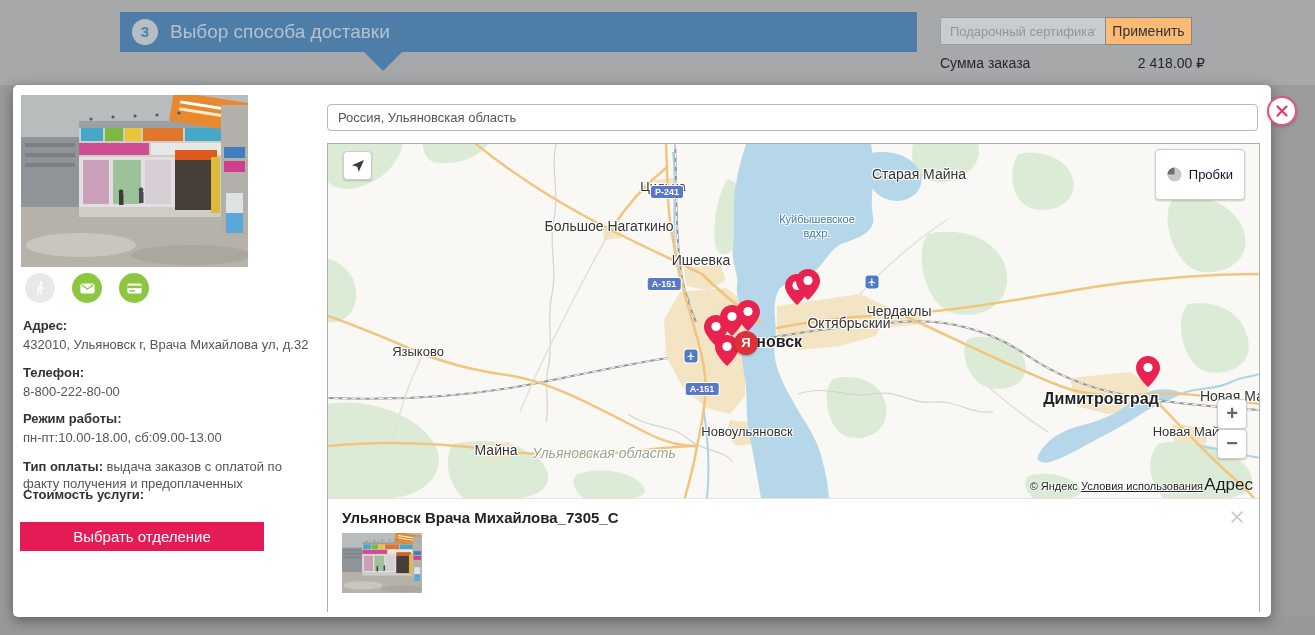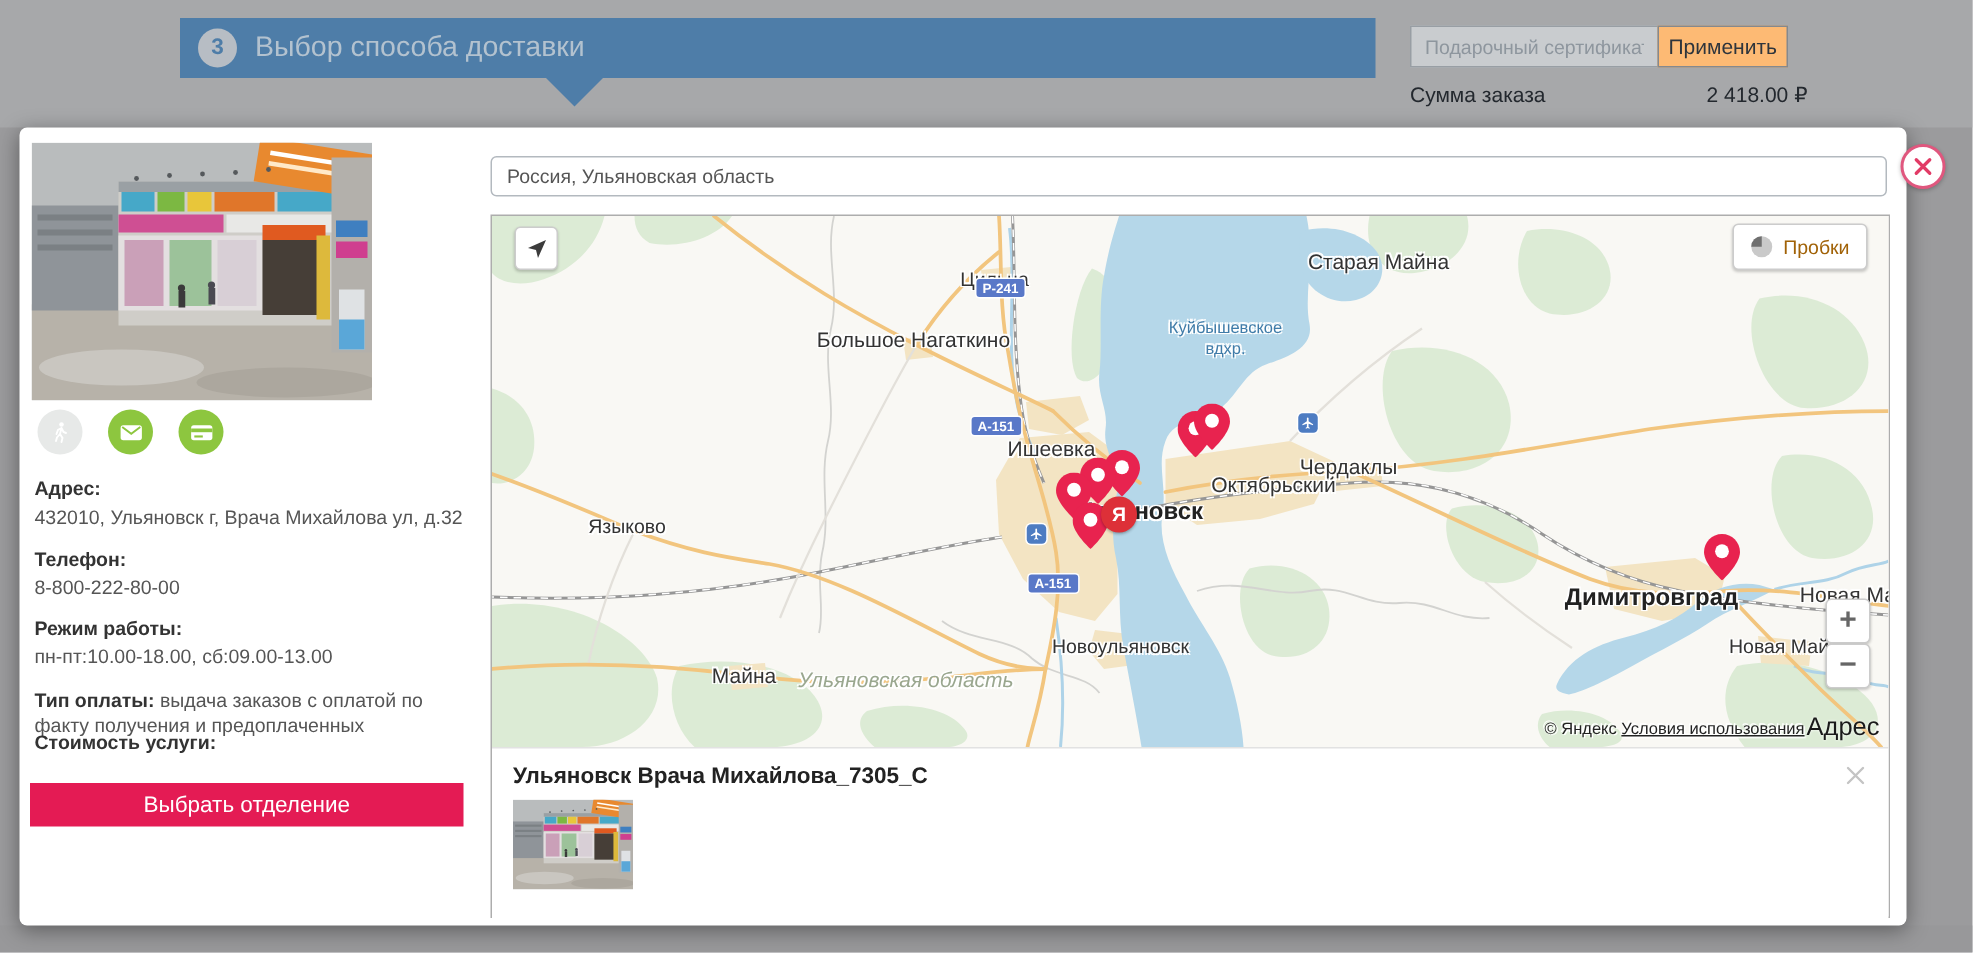--- a/index.html
+++ b/index.html
@@ -33,21 +33,21 @@
   .soc{width:30px;height:30px;border-radius:50%;display:flex;align-items:center;justify-content:center;}
   .soc.gray{background:#e7e9e8;}
   .soc.green{background:#8dc63f;}
   .office{position:absolute;left:10px;top:233px;width:292px;font-size:13px;color:#555;}
   .office .lbl{font-weight:bold;color:#333;margin:11px 0 3px 0;}
   .office .lbl:first-child{margin-top:0;}
   .office .val{line-height:1.35;}
   .cost-row{position:absolute;left:10px;top:402px;display:flex;align-items:baseline;gap:8px;}
   .cost-lbl{font-weight:bold;color:#333;font-size:13px;}
   .cost-val{color:#e41b54;font-size:27px;font-weight:bold;letter-spacing:1px;}
-  .select-btn{position:absolute;left:7px;top:437px;width:289px;height:29px;background:#e41b54;border:none;
+  .select-btn{position:absolute;left:7px;top:437px;width:244px;height:29px;background:#e41b54;border:none;
     color:#fff;font-size:15px;font-family:inherit;cursor:pointer;}
   .search-input{position:absolute;left:314px;top:19px;width:931px;height:27px;box-sizing:border-box;
     border:1px solid #b3b9bf;border-radius:4px;padding:0 10px;font-size:13px;color:#555;font-family:inherit;background:#fff;}
   .modal-close{position:absolute;left:1254px;top:11px;width:30px;height:30px;border-radius:50%;
     background:#fff;border:2px solid #e0577e;box-sizing:border-box;display:flex;align-items:center;justify-content:center;
     cursor:pointer;box-shadow:0 1px 3px rgba(0,0,0,.25);}
 
   
   .map-wrap{position:absolute;left:314px;top:58px;width:931px;height:467px;border:1px solid #adadad;box-sizing:content-box;}
   .map-canvas{position:absolute;left:0;top:0;width:931px;height:354px;overflow:hidden;background:#f9f8f4;cursor:grab;}
@@ -61,22 +61,22 @@
   .maplabel.water{color:#3f7ba8;font-size:11px;white-space:pre-line;text-align:center;line-height:1.3;}
   .roadbadge{position:absolute;transform:translate(-50%,-50%);background:#5978c8;color:#fff;font-size:9px;font-weight:bold;
     padding:1px 4px;border-radius:2px;z-index:1;box-shadow:0 0 0 1px #fff;}
   .airport{position:absolute;transform:translate(-50%,-50%);width:13px;height:13px;background:#4d7cc2;border-radius:3px;
     z-index:1;display:flex;align-items:center;justify-content:center;box-shadow:0 0 0 1px #fff;}
   .pin{position:absolute;width:24px;height:31px;z-index:2;cursor:pointer;}
   .selpin{position:absolute;width:24px;height:24px;border-radius:50%;background:#dd3038;color:#fff;font-weight:bold;
     font-size:13px;line-height:24px;text-align:center;z-index:3;box-shadow:0 1px 2px rgba(0,0,0,.3);cursor:pointer;}
   .ctrl{position:absolute;background:#fff;border:1px solid #ccc;border-radius:4px;box-shadow:0 1px 2px rgba(0,0,0,.2);z-index:5;}
   .geo-btn{left:15px;top:7px;width:27px;height:27px;display:flex;align-items:center;justify-content:center;cursor:pointer;}
-  .traffic-btn{top:5px;right:14px;height:25px;display:flex;align-items:center;gap:7px;padding:2px 11px;cursor:pointer;
-    font-size:13px;color:#a16207;}
+  .traffic-btn{top:5px;right:14px;height:25px;display:flex;align-items:center;gap:7px;padding:12px 11px;cursor:pointer;
+    font-size:13px;color:#0f172a;}
   .zoom-btn{right:12px;width:28px;height:28px;font-size:20px;font-weight:bold;color:#666;text-align:center;line-height:26px;cursor:pointer;}
   .zoom-in{top:255px;}
   .zoom-out{top:285px;}
   .map-copy{position:absolute;right:56px;bottom:6px;font-size:11px;color:#222;z-index:5;white-space:nowrap;
     text-shadow:0 0 2px #fff,1px 1px 0 #fff,-1px -1px 0 #fff;}
   .map-copy a{color:#222;cursor:pointer;}
   .ylogo{position:absolute;right:6px;bottom:3px;font-size:17px;color:#1a1a1a;z-index:5;font-weight:500;
     text-shadow:0 0 2px #fff;}
 
   
@@ -280,21 +280,21 @@
           <path d="M822,250 C842,272 862,292 882,312 C900,330 916,342 926,354"></path>
           <path d="M0,302 C60,296 120,300 168,306 C220,313 255,311 285,309 C315,307 342,302 369,302"></path>
           <path d="M0,172 C40,186 75,202 95,210 C135,225 160,228 185,232 C230,240 280,270 325,292 C342,300 358,302 369,302"></path>
           <path d="M283,86 C298,62 318,40 338,24"></path>
         </g>
       </svg>
 
       <div id="map-overlay">
           <div class="maplabel " style="left: 335px; top: 42px;">Цильна</div>
           <div class="maplabel lg" style="left: 281px; top: 82px;">Большое Нагаткино</div>
-          <div class="maplabel lg" style="left: 373px; top: 116px; margin-top: 39px;">Ишеевка</div>
+          <div class="maplabel lg" style="left: 373px; top: 116px;">Ишеевка</div>
           <div class="maplabel lg" style="left: 591px; top: 30px;">Старая Майна</div>
           <div class="maplabel water" style="left: 489px; top: 82px;">Куйбышевское
 вдхр.</div>
           <div class="maplabel lg" style="left: 521px; top: 179px;">Октябрьский</div>
           <div class="maplabel lg" style="left: 571px; top: 167px;">Чердаклы</div>
           <div class="maplabel " style="left: 90px; top: 207px;">Языково</div>
           <div class="maplabel lg" style="left: 168px; top: 306px;">Майна</div>
           <div class="maplabel area" style="left: 276px; top: 309px;">Ульяновская область</div>
           <div class="maplabel " style="left: 419px; top: 287px;">Новоульяновск</div>
           <div class="maplabel xl" style="left: 432px; top: 198px;">Ульяновск</div>

